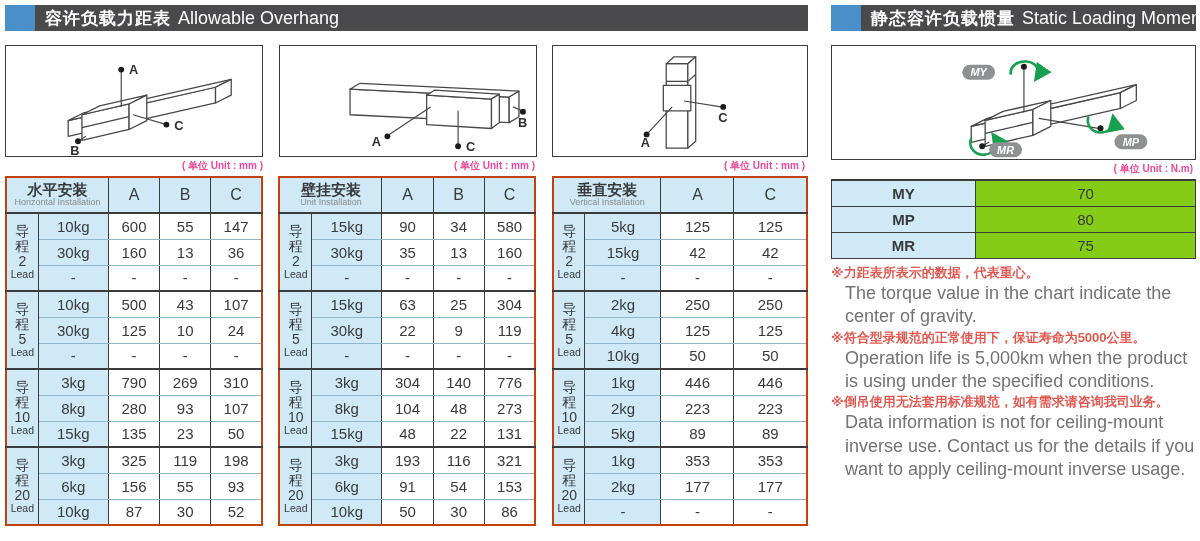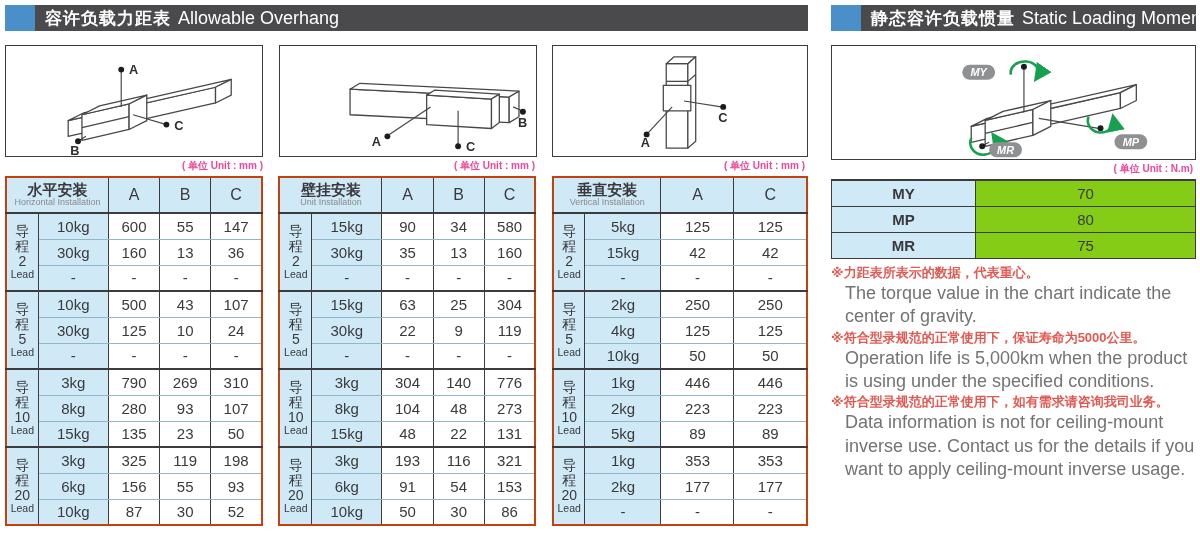--- a/index.html
+++ b/index.html
@@ -601,19 +601,19 @@
     <div class="notes" id="notes">
         <div class="note">
           <div class="nzh">※力距表所表示的数据，代表重心。</div>
           <div class="nen">The torque value in the chart indicate the center of gravity.</div>
         </div>
         <div class="note">
           <div class="nzh">※符合型录规范的正常使用下，保证寿命为5000公里。</div>
           <div class="nen">Operation life is 5,000km when the product is using under the specified conditions.</div>
         </div>
         <div class="note">
-          <div class="nzh">※符合型录规范的正常使用下，如有需求请咨询我司业务。</div>
+          <div class="nzh">※倒吊使用无法套用标准规范，如有需求请咨询我司业务。</div>
           <div class="nen">Data information is not for ceiling-mount inverse use. Contact us for the details if you want to apply ceiling-mount inverse usage.</div>
         </div>
       </div>
   </div>
 
 </div>
 
 </body></html>

